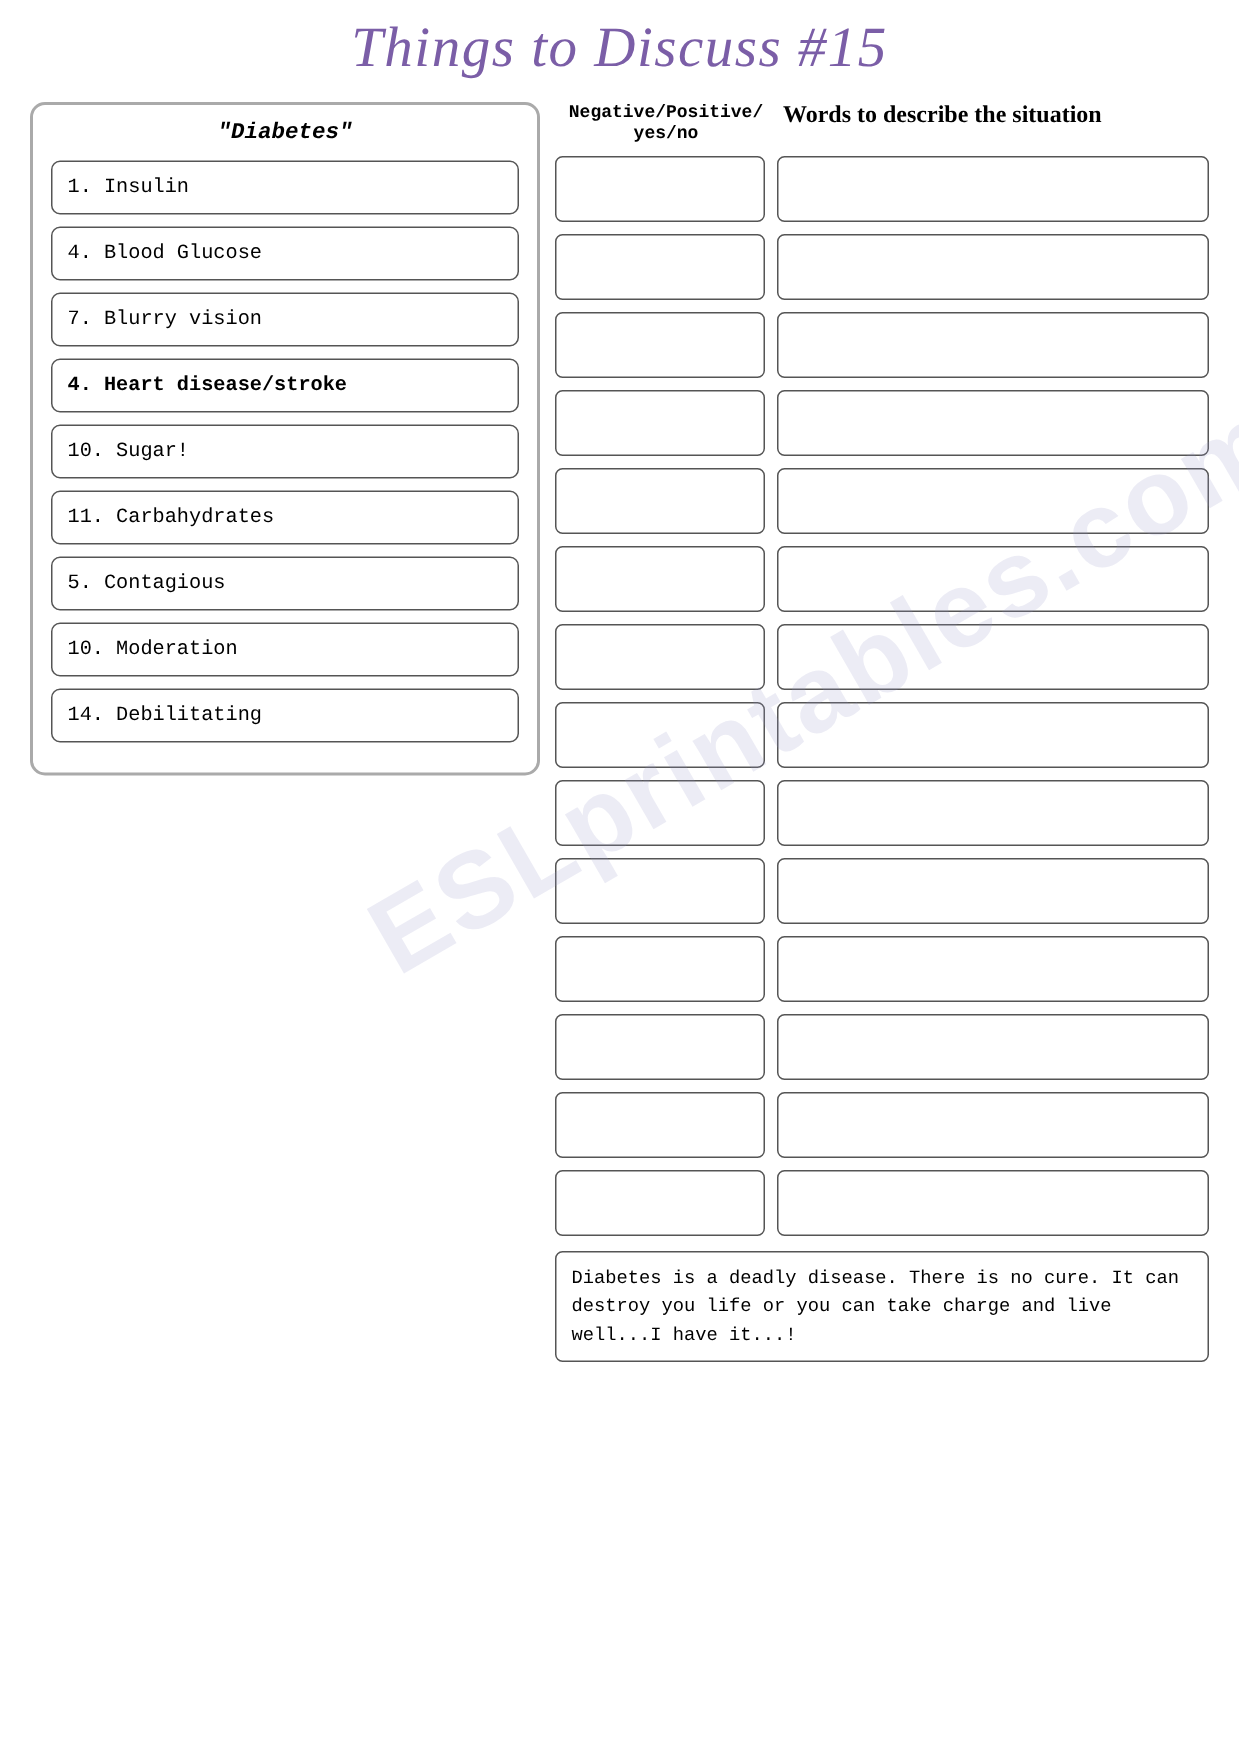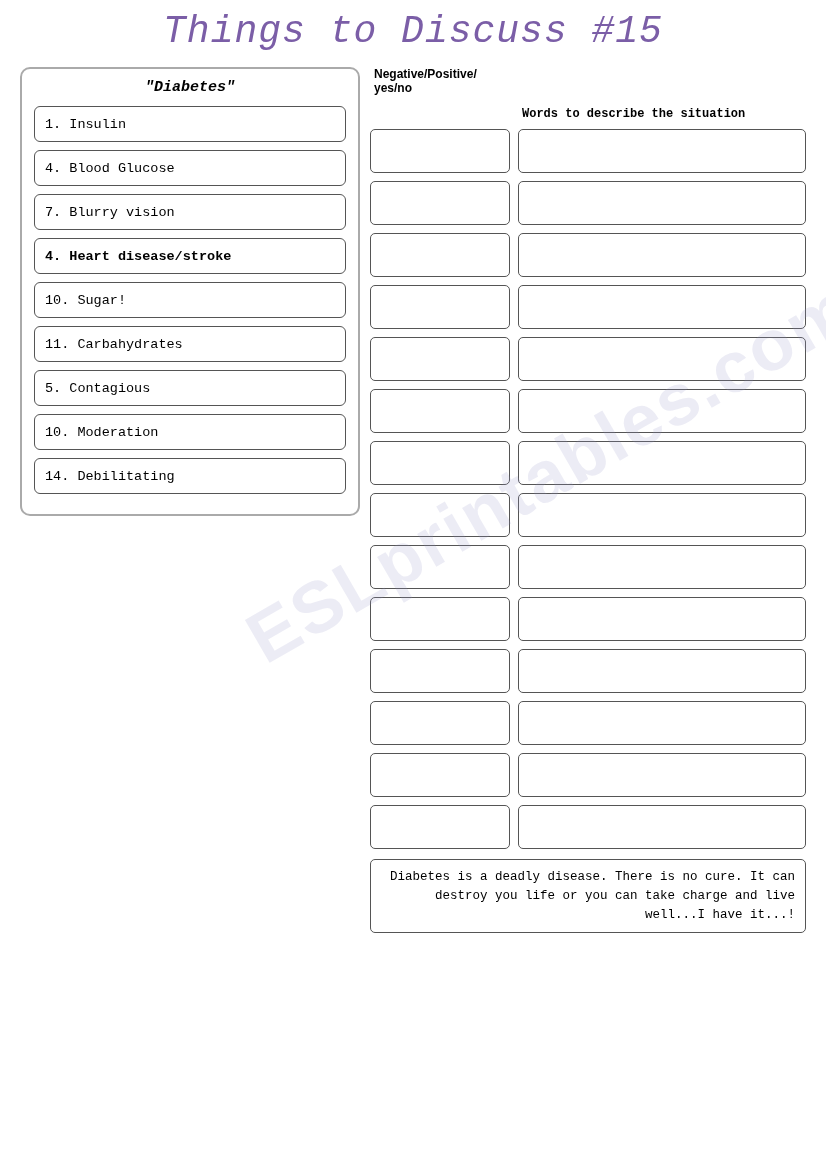--- a/index.html
+++ b/index.html
@@ -5,21 +5,21 @@
     * { box-sizing: border-box; margin: 0; padding: 0; }
     body {
       background: #fff;
       font-family: 'Courier New', Courier, monospace;
       width: 826px;
       min-height: 1169px;
       padding: 10px 20px 20px 20px;
     }
     h1 {
       text-align: center;
-      font-family: Liberation Mono, monospace;
+      font-family: Liberation Serif, serif;
       font-style: italic;
       color: #7b5ea7;
       font-size: 38px;
       font-weight: normal;
       margin-bottom: 14px;
       letter-spacing: 1px;
     }
     .main-layout {
       display: flex;
       gap: 0;
@@ -66,28 +66,28 @@
     .right-header {
       display: flex;
       gap: 8px;
       margin-bottom: 8px;
       padding-left: 4px;
     }
     .right-header-neg {
       width: 140px;
       font-size: 12px;
       font-weight: bold;
-      font-family: Liberation Sans, sans-serif;
+      font-family: Liberation Mono, monospace;
+      text-align: center;
     }
     .right-header-words {
       flex: 1;
-      font-size: 12px;
-      font-weight: bold;
-      font-family: Liberation Mono, monospace;
-      margin-top: 40px;
+      font-size: 16px;
+      font-weight: bold;
+      font-family: Liberation Serif, serif;
     }
     .right-rows {
       display: flex;
       flex-direction: column;
       gap: 8px;
     }
     .right-row {
       display: flex;
       gap: 8px;
     }
@@ -123,21 +123,20 @@
     }
     .bottom-note {
       margin-top: 10px;
       border: 1.5px solid #555;
       border-radius: 5px;
       padding: 8px 10px;
       font-size: 12.5px;
       font-family: 'Courier New', Courier, monospace;
       background: #fff;
       line-height: 1.5;
-      text-align: right;
     }
     .page-wrapper {
       position: relative;
     }
   </style>
 </head>
 <body>
 
 <div class="page-wrapper">
   <div class="watermark">ESLprintables.com</div>

